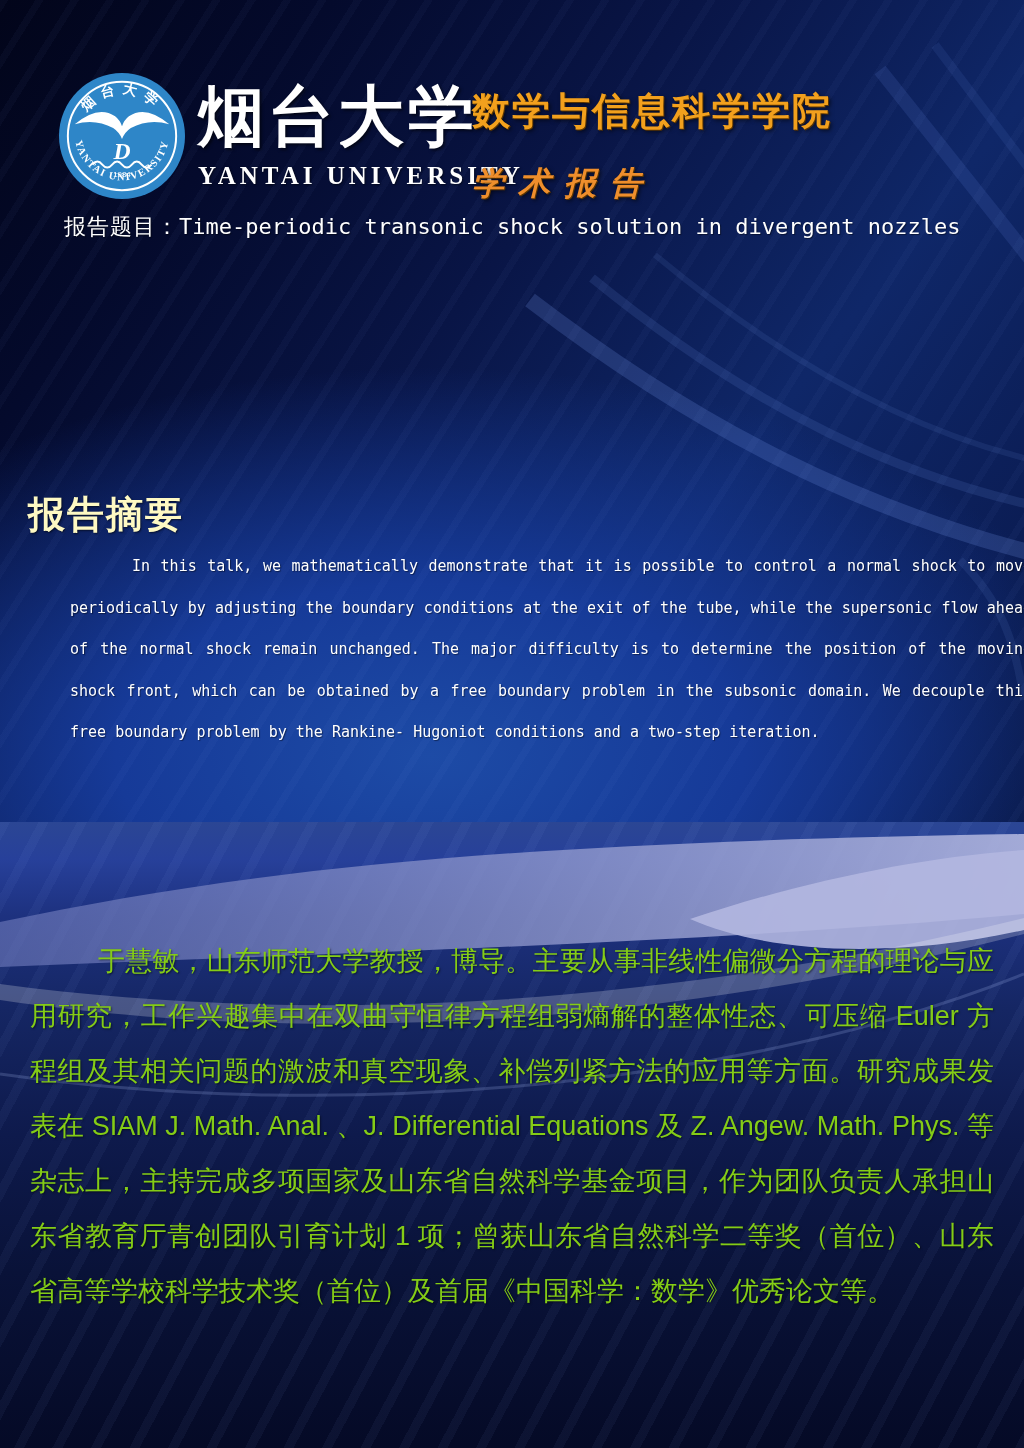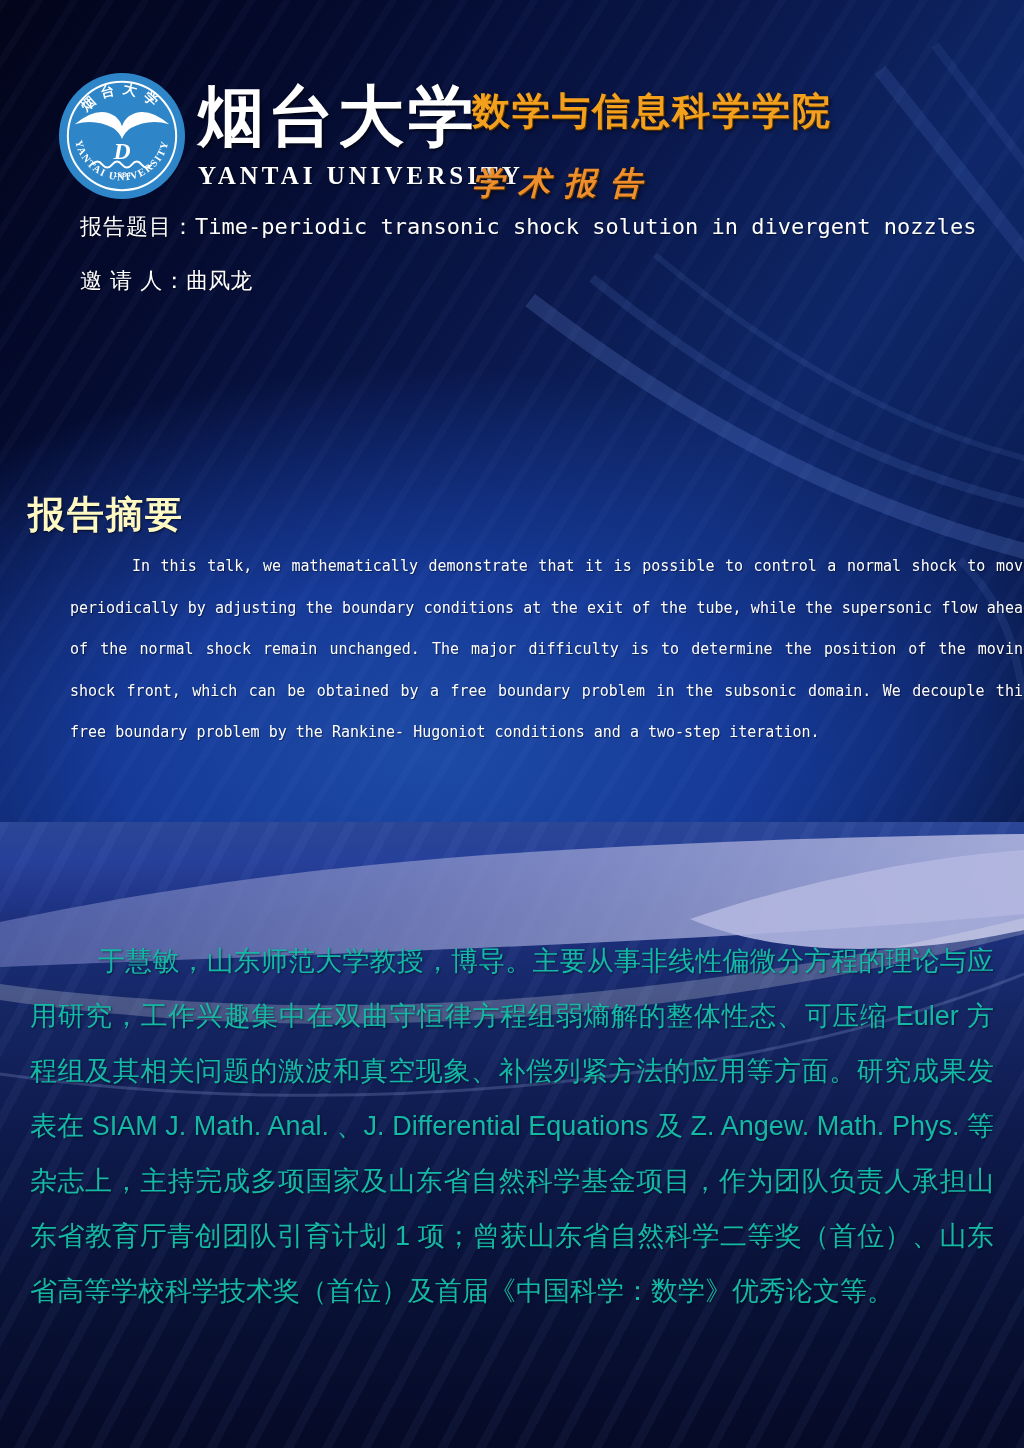--- a/index.html
+++ b/index.html
@@ -28,33 +28,33 @@
     letter-spacing:4px;margin-top:2px;text-shadow:1px 1px 2px rgba(0,0,0,.55);}
   .college{position:absolute;left:472px;top:86px;width:400px;text-align:left;}
   .college-name{font-size:38px;font-weight:bold;color:#f2a01d;letter-spacing:2px;
     text-shadow:1px 1px 0 #5a3400,2px 2px 4px rgba(0,0,0,.7);}
   .report-type{font-size:32px;font-weight:bold;color:#ee8e2c;letter-spacing:14px;margin-top:25px;
     text-shadow:1px 1px 0 #5a3400,2px 2px 4px rgba(0,0,0,.7);font-style:italic;}
 
   
   .info{position:absolute;left:64px;top:214px;right:36px;color:#fff;}
   .info-row{font-size:22px;line-height:26px;margin-bottom:28px;white-space:nowrap;
-    text-shadow:1px 1px 1px rgba(0,0,0,.45);margin-left:16px;}
+    text-shadow:1px 1px 1px rgba(0,0,0,.45);}
   .info-label{letter-spacing:1px;}
   .mono{font-family:"DejaVu Sans Mono","Liberation Mono",monospace;}
 
   
   .sec-heading{position:absolute;left:28px;font-size:37px;font-weight:bold;color:#fef9c3;
     letter-spacing:2px;text-shadow:1px 1px 2px rgba(0,0,0,.6);}
   .abstract-heading{top:490px;}
   .abstract-text{position:absolute;left:30px;top:546px;width:962px;color:#fff;
     font-size:15px;line-height:41.5px;text-indent:62px;text-align:justify;
     text-shadow:1px 1px 1px rgba(0,0,0,.45);margin-left:40px;}
   .bio-heading{top:872px;}
-  .bio-text{position:absolute;left:30px;top:934px;width:964px;color:#14b8a6;
+  .bio-text{position:absolute;left:30px;top:934px;width:964px;color:#84cc16;
     font-size:27px;line-height:55px;text-indent:68px;text-align:justify;
     text-shadow:1px 1px 2px rgba(0,0,0,.5);}
 </style>
 </head>
 <body>
 
 <div class="poster">
 
   <div class="bg-top"></div>
   <div class="bg-bottom"></div>
@@ -107,23 +107,20 @@
 
   <div class="college">
     <div class="college-name">数学与信息科学学院</div>
     <div class="report-type">学术报告</div>
   </div>
 
   <div class="info">
     <div class="info-row">
       <span class="info-label">报告题目：</span><span class="mono">Time-periodic transonic shock solution in divergent nozzles</span>
     </div>
-    <div class="info-row">
-      <span class="info-label">邀 请 人：</span><span>曲风龙</span>
-    </div>
   </div>
 
   <div class="sec-heading abstract-heading">报告摘要</div>
   <div class="abstract-text mono">In this talk, we mathematically demonstrate that it is possible to control a normal shock to move periodically by adjusting the boundary conditions at the exit of the tube, while the supersonic flow ahead of the normal shock remain unchanged.  The major difficulty is to determine the position of the moving shock front, which can be obtained by a free boundary problem in the subsonic domain. We decouple this free boundary problem by the Rankine- Hugoniot conditions and a two-step iteration.</div>
 
   <div class="bio-text">于慧敏，山东师范大学教授，博导。主要从事非线性偏微分方程的理论与应用研究，工作兴趣集中在双曲守恒律方程组弱熵解的整体性态、可压缩 Euler 方程组及其相关问题的激波和真空现象、补偿列紧方法的应用等方面。研究成果发表在 SIAM J. Math. Anal. 、J. Differential Equations 及 Z. Angew. Math. Phys. 等杂志上，主持完成多项国家及山东省自然科学基金项目，作为团队负责人承担山东省教育厅青创团队引育计划 1 项；曾获山东省自然科学二等奖（首位）、山东省高等学校科学技术奖（首位）及首届《中国科学：数学》优秀论文等。</div>
 
 </div>
 
 </body></html>

